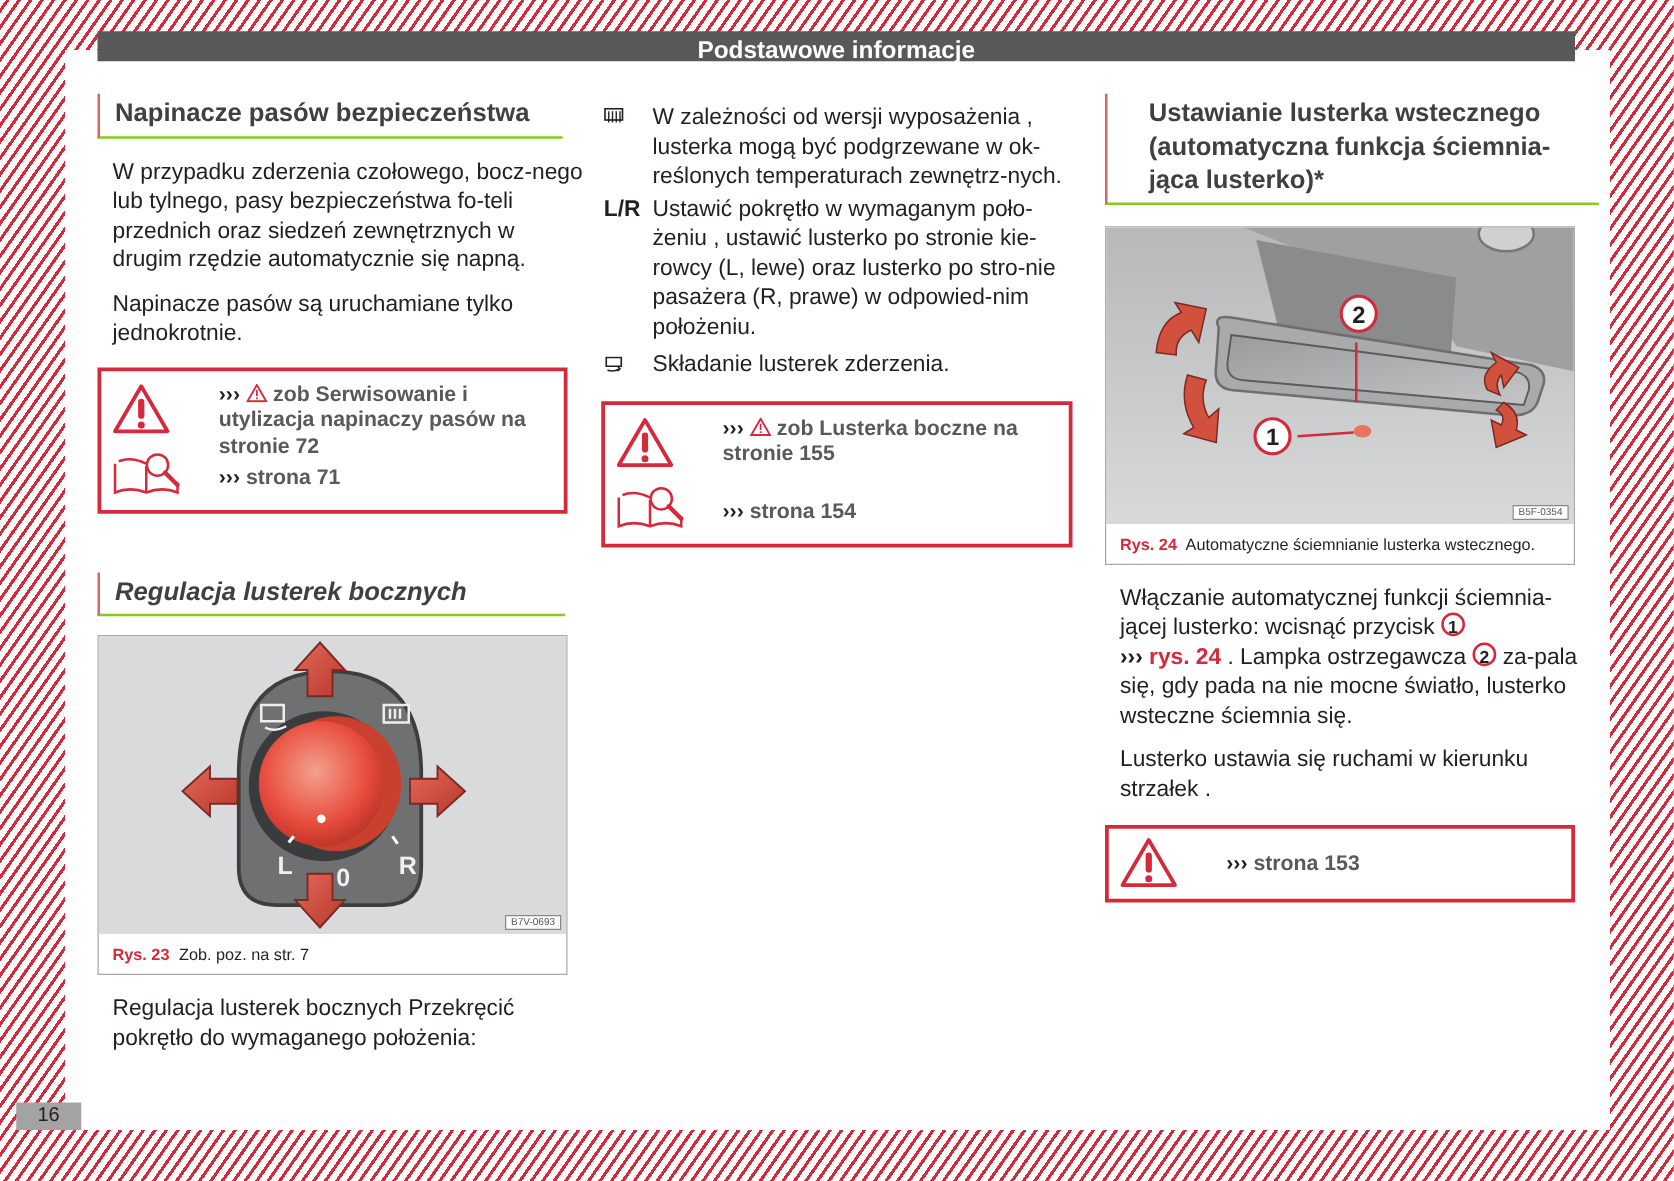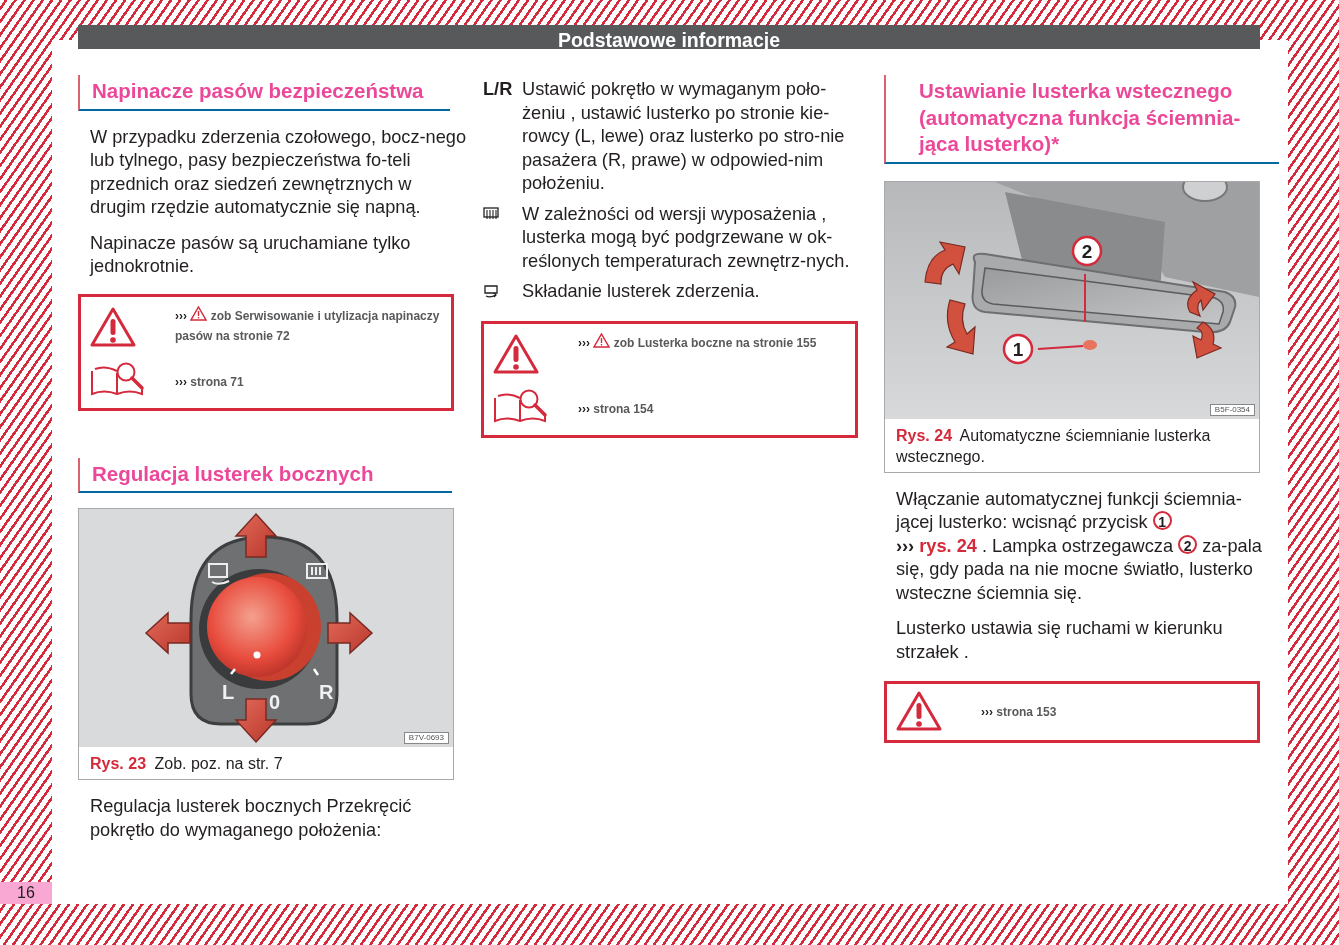--- a/index.html
+++ b/index.html
@@ -9,46 +9,46 @@
     background: repeating-linear-gradient(-55deg, #ffffff 0px, #ffffff 5px, #d42a3c 5px, #d42a3c 7.5px);
   }
   .page {
     position:absolute; left:52px; top:40px; width:1236px; height:864px; background:#fff;
   }
   .header-bar {
     position:absolute; left:78px; top:25px; width:1182px; height:24px; background:#58595b;
     color:#fff; font-weight:bold; font-size:19.5px; text-align:center; line-height:31px;
   }
   .page-number {
-    position:absolute; left:0; top:882px; width:52px; height:22px; background:#f9a8d4;
+    position:absolute; left:13px; top:882px; width:52px; height:22px; background:#a3a3a3;
   }
   .page-number span { position:absolute; left:17px; top:2px; font-size:16px; color:#231f20; }
 
   .col { position:absolute; }
   .col1 { left:78px; top:75px; width:376px; }
   .col2 { left:481px; top:75px; width:378px; }
   .col3 { left:884px; top:75px; width:376px; }
 
   .heading {
-    border-left:2px solid #d9636f; border-bottom:2px solid #0369a1;
-    padding:3px 0 4px 12px; font-weight:bold; font-size:20.5px; line-height:26.5px; color:#ec4899;
+    border-left:2px solid #d9636f; border-bottom:2px solid #84cc16;
+    padding:3px 0 4px 12px; font-weight:bold; font-size:20.5px; line-height:26.5px; color:#404040;
   }
   p.body { margin:12px; font-size:18.2px; line-height:23.5px; color:#231f20; }
 
   .warnbox {
     border:3px solid #d42a3c; position:relative; background:#fff;
   }
   .warnbox .ico { position:absolute; }
-  .warnbox .txt { position:absolute; font-weight:bold; font-size:12px; line-height:20.5px; color:#58595b; }
+  .warnbox .txt { position:absolute; font-weight:bold; font-size:17px; line-height:20.5px; color:#58595b; }
   .chev { font-weight:bold; color:#231f20; }
   .inline-warn { display:inline-block; width:17px; height:15px; vertical-align:-1px; }
 
   .figure { border:1px solid #a7a9ac; background:#fff; }
   .figure .img { position:relative; overflow:hidden; }
-  .figure .caption { font-size:16px; line-height:21px; padding:6px 10px 5px 11px; color:#231f20; }
+  .figure .caption { font-size:13px; line-height:21px; padding:6px 10px 5px 11px; color:#231f20; }
   .figure .caption .ref { color:#d42a3c; font-weight:bold; margin-right:4px; }
   .code-tag {
     position:absolute; right:4px; bottom:3px; background:#fff; border:1px solid #888;
     font-size:8px; color:#555; padding:0 4px; line-height:10px;
   }
 
   .li { position:relative; padding-left:41px; font-size:18.2px; line-height:23.5px; }
   .li .mark { position:absolute; left:2px; top:0; font-weight:bold; }
   .circled {
     display:inline-block; width:19px; height:19px; border:2px solid #d42a3c; border-radius:50%;
@@ -97,21 +97,21 @@
       <path d="M5 8 Q15 4 27 10" fill="none" stroke="#d42a3c" stroke-width="2"></path>
       <circle cx="36" cy="11" r="8.5" fill="#fff" stroke="#d42a3c" stroke-width="2"></circle>
       <path d="M42 17 L52 27" stroke="#d42a3c" stroke-width="3.5" stroke-linecap="round"></path>
     </svg>
     <div class="txt" style="left:94px; top:75px;">
       <span class="chev">›››</span>
       <span>strona 71</span>
     </div>
   </div>
 
-  <div class="heading" style="margin-top:47px; width:360px;">Regulacja lusterek bocznych</div>
+  <div class="heading" style="margin-top:47px; width:360px;font-style:italic;">Regulacja lusterek bocznych</div>
 
   <div class="figure" style="margin-top:15px; width:374px;">
     <div class="img" style="height:238px; background:#d7d8da;">
       <svg width="374" height="238" viewBox="0 0 374 238">
         <defs>
           <radialGradient id="knob" cx="45%" cy="40%" r="60%">
             <stop offset="0%" stop-color="#f4a08e"></stop>
             <stop offset="70%" stop-color="#e84c3d"></stop>
             <stop offset="100%" stop-color="#c0362b"></stop>
           </radialGradient>
@@ -149,30 +149,30 @@
     <div class="caption">
       <span class="ref">Rys. 23</span>
       <span>Zob. poz. na str. 7</span>
     </div>
   </div>
 
   <p class="body" style="margin-top:15px; width:360px;">Regulacja lusterek bocznych Przekręcić pokrętło do wymaganego położenia:</p>
 </div>
 
 <div class="col col2">
-  <div class="li" style="padding-top:3px;">
-    <span class="mark" style="top:3px;">L/R</span>
-    <span>Ustawić pokrętło w wymaganym poło-żeniu , ustawić lusterko po stronie kie-rowcy (L, lewe) oraz lusterko po stro-nie pasażera (R, prawe) w odpowied-nim położeniu.</span>
-  </div>
   <div class="li" style="margin-top:7px;">
     <svg class="mark" style="top:4px; left:2px;" width="17" height="15" viewBox="0 0 17 15">
       <rect x="1" y="1" width="14" height="9" fill="none" stroke="#231f20" stroke-width="1.3"></rect>
       <path d="M4 3 v9 M7 3 v9 M10 3 v9 M13 3 v9" stroke="#231f20" stroke-width="1.1"></path>
     </svg>
     <span>W zależności od wersji wyposażenia , lusterka mogą być podgrzewane w ok-reślonych temperaturach zewnętrz-nych.</span>
+  </div>
+  <div class="li" style="padding-top:3px;">
+    <span class="mark" style="top:3px;">L/R</span>
+    <span>Ustawić pokrętło w wymaganym poło-żeniu , ustawić lusterko po stronie kie-rowcy (L, lewe) oraz lusterko po stro-nie pasażera (R, prawe) w odpowied-nim położeniu.</span>
   </div>
   <div class="li" style="margin-top:7px;">
     <svg class="mark" style="top:5px; left:2px;" width="17" height="14" viewBox="0 0 17 14">
       <path d="M2 1 h12 v7 h-12 Z" fill="none" stroke="#231f20" stroke-width="1.3"></path>
       <path d="M3 11 Q7 13 13 10 M11 8 l2 2 l-2 2" fill="none" stroke="#231f20" stroke-width="1.2"></path>
     </svg>
     <span>Składanie lusterek zderzenia.</span>
   </div>
 
   <div class="warnbox" style="margin-top:17px; width:371px; height:111px;">

